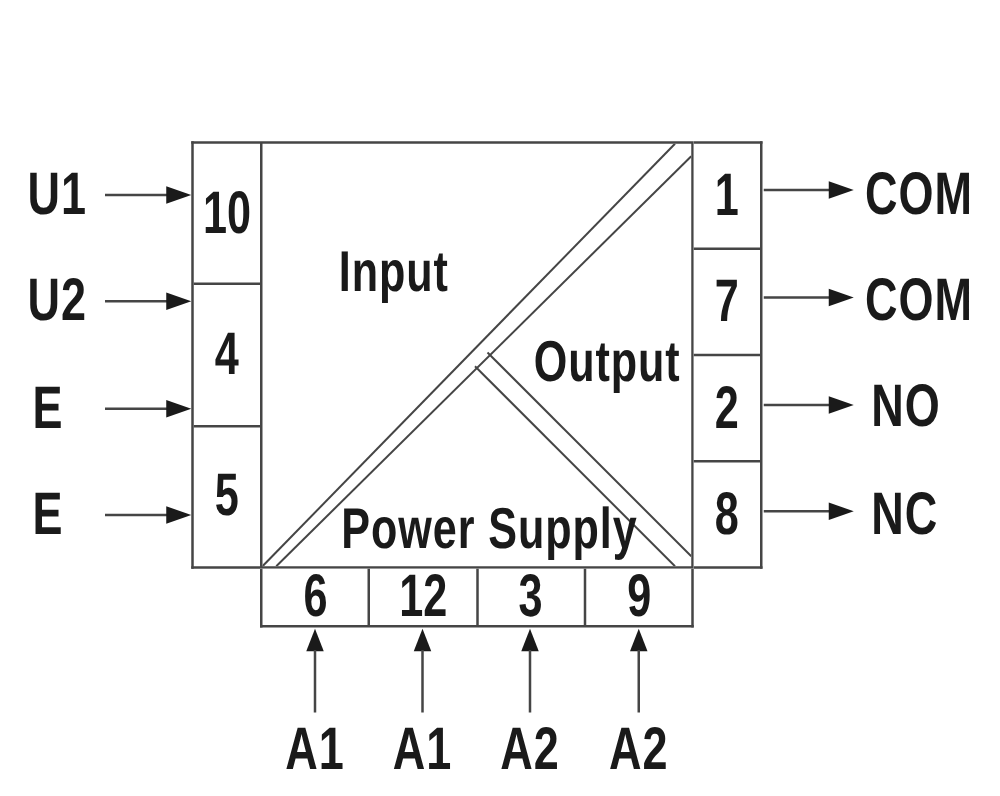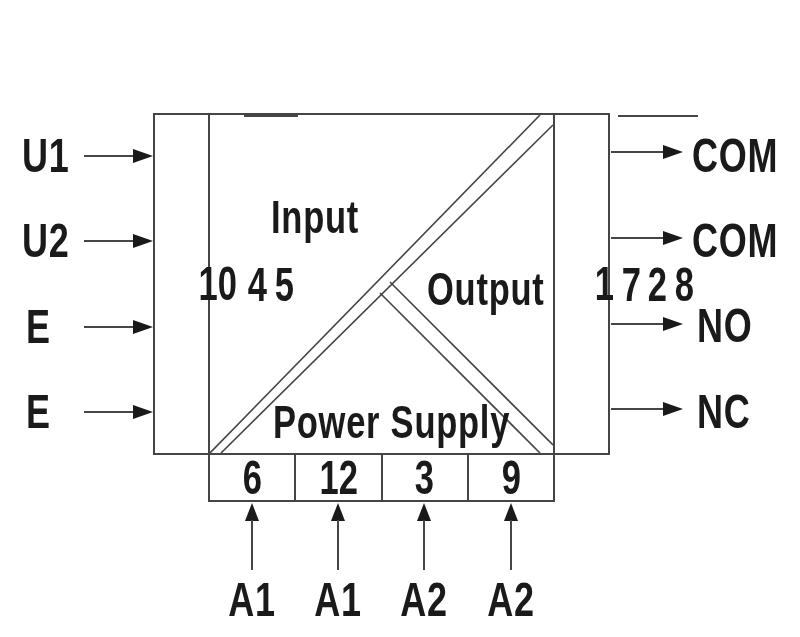--- a/index.html
+++ b/index.html
@@ -13,21 +13,21 @@
     font-family:"Liberation Sans",sans-serif;color:var(--text);
     overflow:hidden;
   }
   .canvas *{box-sizing:border-box;}
 
   
   .block{position:absolute;left:208px;top:113px;width:347px;height:342px;border:2px solid var(--line);}
   .block svg{position:absolute;left:0;top:0;}
 
   
-  .tcol{position:absolute;display:flex;flex-direction:row;border:2px solid var(--line);background:var(--bg);padding-left:36px;}
+  .tcol{position:absolute;display:flex;flex-direction:column;border:2px solid var(--line);background:var(--bg);}
   .tcol.left{left:153px;top:113px;width:55px;height:342px;border-right:none;}
   .tcol.right{left:555px;top:113px;width:55px;height:342px;border-left:none;}
   .trow{position:absolute;left:208px;top:455px;width:347px;height:47px;border:2px solid var(--line);border-top:none;display:flex;flex-direction:row;background:var(--bg);}
   .tcol .cell{flex:1;display:flex;align-items:center;justify-content:center;}
   .tcol .cell + .cell{border-top:2px solid var(--line);}
   .trow .cell{flex:1;display:flex;align-items:center;justify-content:center;overflow:visible;}
   .trow .cell + .cell{border-left:2px solid var(--line);}
   .pin{font-size:48px;font-weight:bold;line-height:1;transform:scaleX(.72);transform-origin:center;white-space:nowrap;}
 
   

